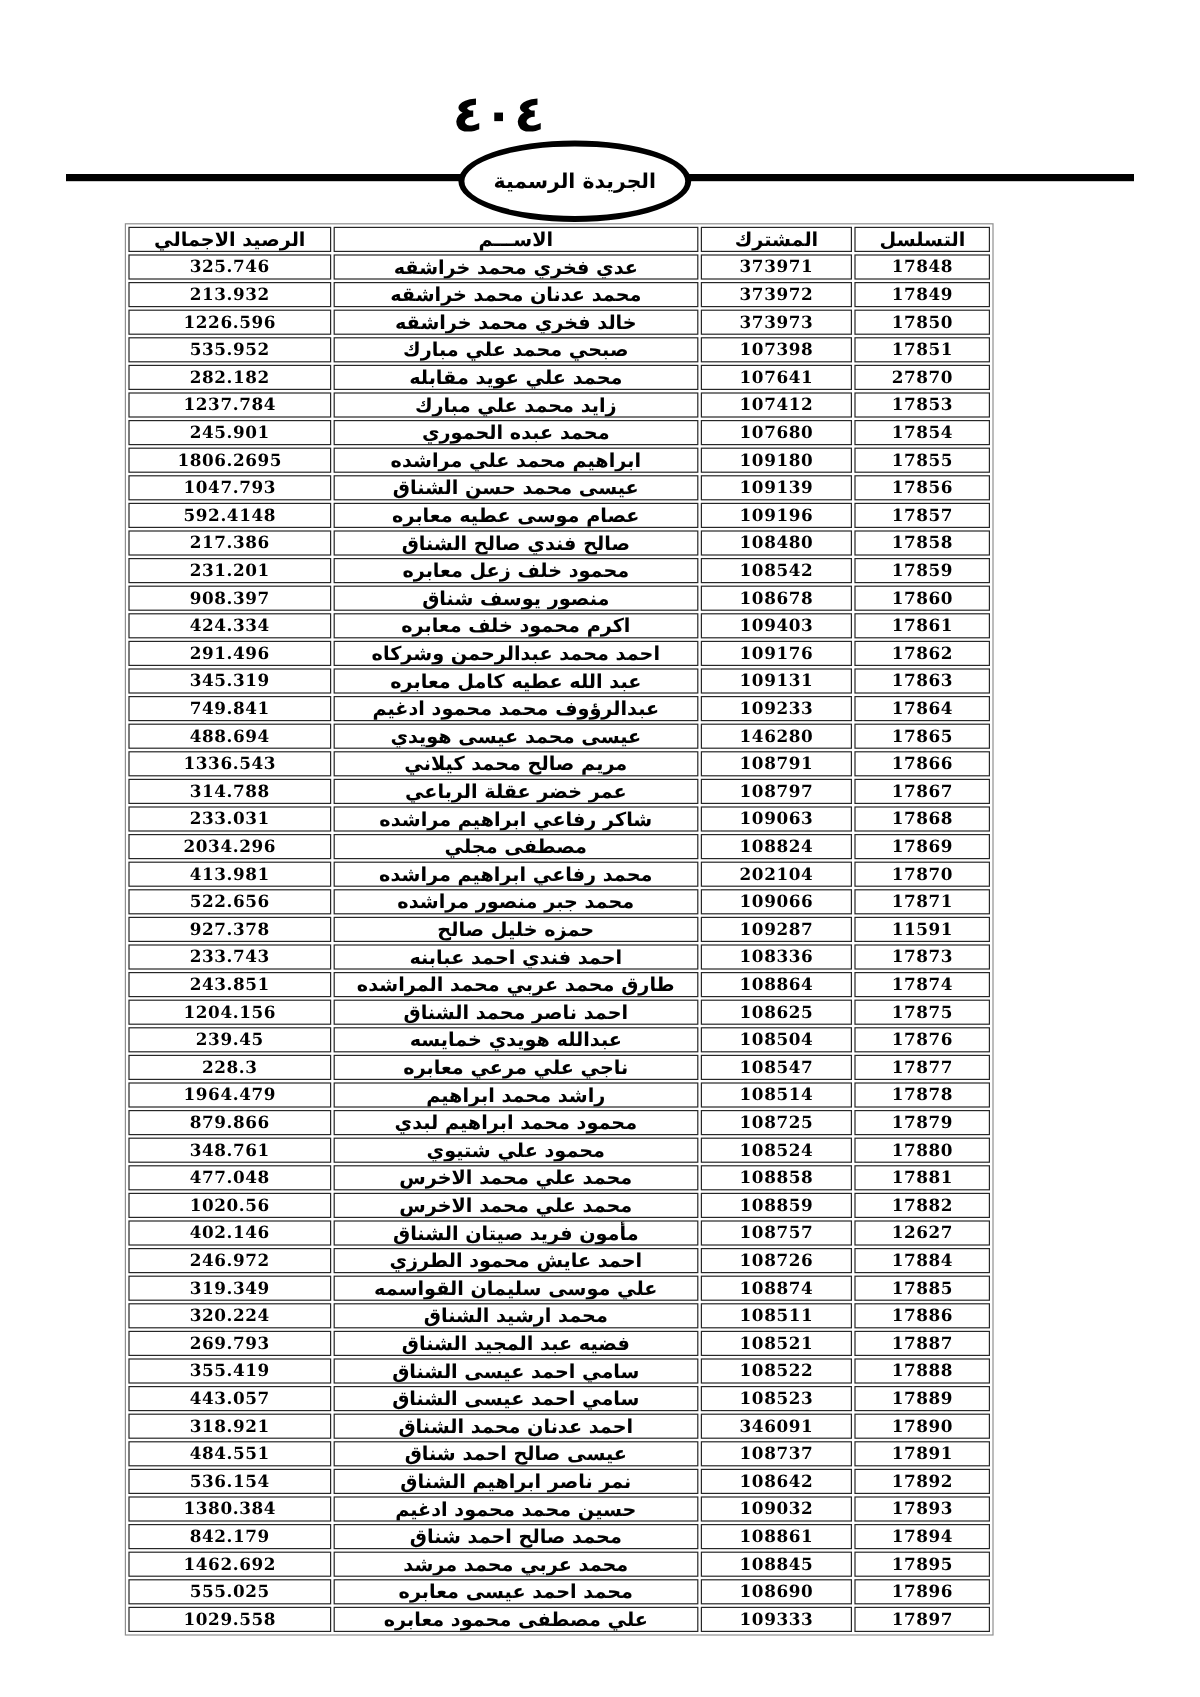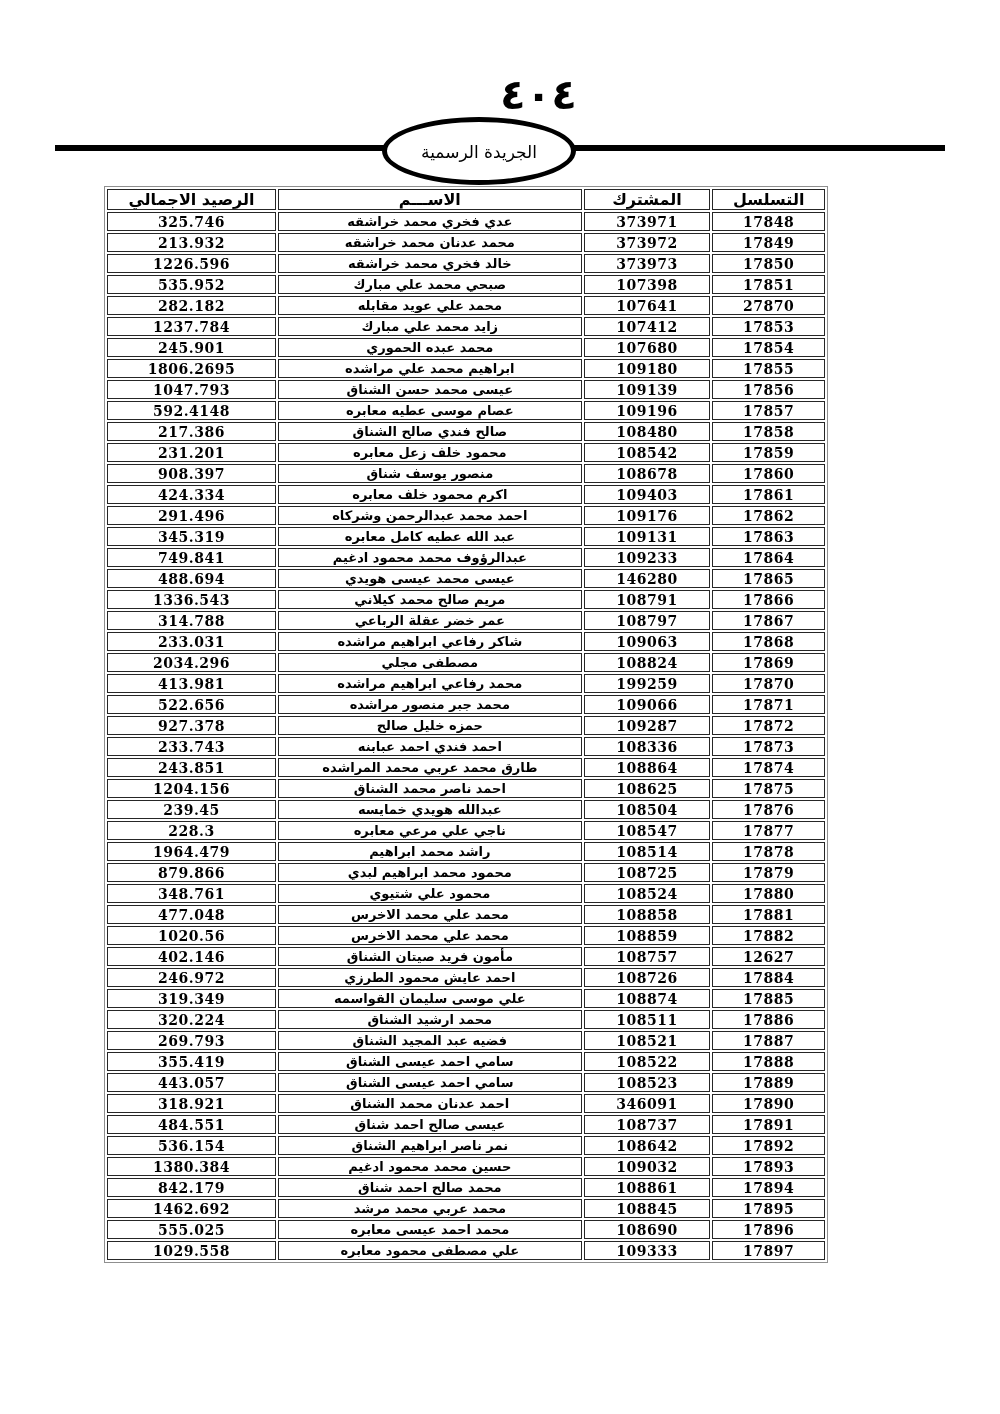--- a/index.html
+++ b/index.html
@@ -14,21 +14,21 @@
     height: 1414px;
     background: #ffffff;
     overflow: hidden;
   }
   
   .page-number {
     position: absolute;
     top: 70px;
     left: 377px;
     width: 200px;
-    text-align: right;
+    text-align: left;
     font-size: 42px;
     font-weight: bold;
     color: #000000;
     letter-spacing: 4px;
   }
   .banner-line {
     position: absolute;
     top: 145px;
     left: 55px;
     width: 890px;
@@ -44,21 +44,21 @@
     background: #ffffff;
     border: 5px solid #000000;
     border-radius: 50%;
     display: flex;
     align-items: center;
     justify-content: center;
     z-index: 2;
   }
   .banner-title {
     font-size: 17px;
-    font-weight: normal;
+    font-weight: bold;
     color: #000000;
     direction: rtl;
     padding-top: 2px;
     text-align: right;
   }
   
   .table-frame {
     position: absolute;
     top: 186px;
     left: 104px;
@@ -87,21 +87,21 @@
   }
   table.gazette th {
     font-size: 16px;
   }
   td.c-serial, td.c-subscriber, td.c-balance {
     font-size: 14px;
     font-family: "DejaVu Serif", serif;
     letter-spacing: 0.5px;
   }
   td.c-name {
-    font-size: 13px;
+    font-size: 16px;
   }
   col.col-serial     { width: 112px; }
   col.col-subscriber { width: 126px; }
   col.col-name       { width: 302px; }
   col.col-balance    { width: 168px; }
 </style>
 </head>
 <body>
 
 <div class="page">
@@ -259,32 +259,32 @@
             <td class="c-balance">233.031</td>
           </tr>
           <tr>
             <td class="c-serial">17869</td>
             <td class="c-subscriber">108824</td>
             <td class="c-name">مصطفى مجلي</td>
             <td class="c-balance">2034.296</td>
           </tr>
           <tr>
             <td class="c-serial">17870</td>
-            <td class="c-subscriber">199259</td>
+            <td class="c-subscriber">202104</td>
             <td class="c-name">محمد رفاعي ابراهيم مراشده</td>
             <td class="c-balance">413.981</td>
           </tr>
           <tr>
             <td class="c-serial">17871</td>
             <td class="c-subscriber">109066</td>
             <td class="c-name">محمد جبر منصور مراشده</td>
             <td class="c-balance">522.656</td>
           </tr>
           <tr>
-            <td class="c-serial">17872</td>
+            <td class="c-serial">11591</td>
             <td class="c-subscriber">109287</td>
             <td class="c-name">حمزه خليل صالح</td>
             <td class="c-balance">927.378</td>
           </tr>
           <tr>
             <td class="c-serial">17873</td>
             <td class="c-subscriber">108336</td>
             <td class="c-name">احمد فندي احمد عبابنه</td>
             <td class="c-balance">233.743</td>
           </tr>

